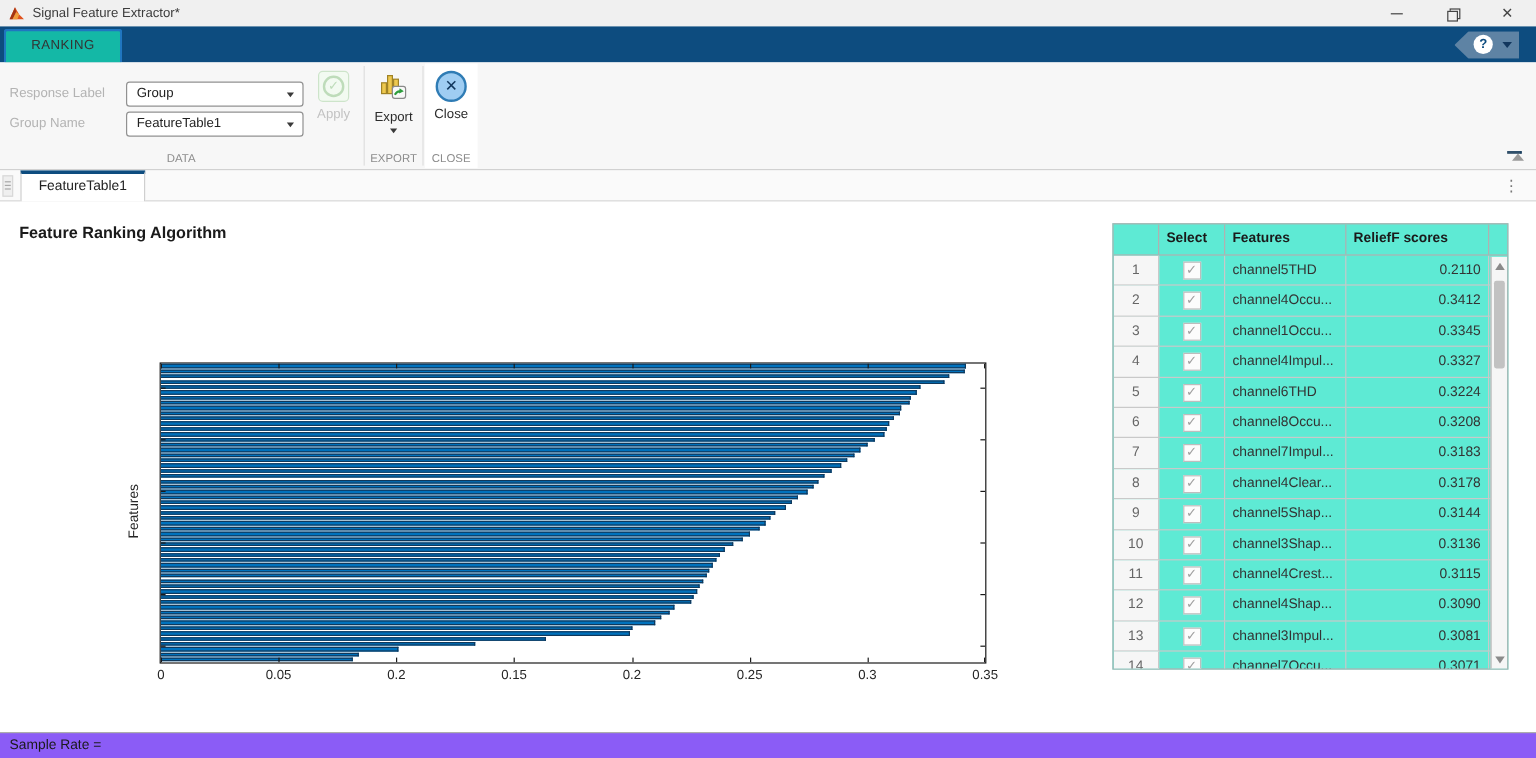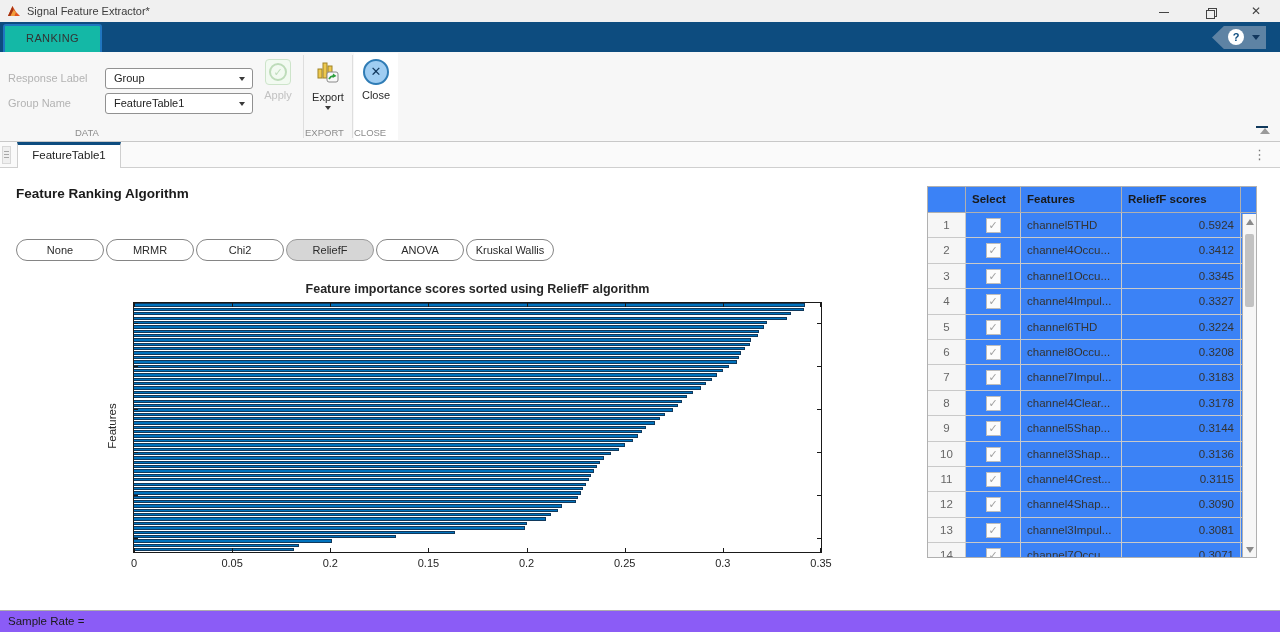--- a/index.html
+++ b/index.html
@@ -24,21 +24,21 @@
   .help-circle { position:absolute; left:16px; top:3px; width:16px; height:16px; background:#fff; border-radius:50%; text-align:center; line-height:16px; font-weight:bold; color:#0d4c7f; font-size:11px; }
   .caret { width:0; height:0; border-left:4px solid transparent; border-right:4px solid transparent; border-top:5px solid #12375e; }
   .help-caret { position:absolute; right:6px; top:9px; }
 
   
   .toolbar { position:absolute; left:0; top:52px; width:1280px; height:90px; background:#f7f7f7; border-bottom:1px solid #c8c8c8; }
   .tb-label { position:absolute; left:8px; height:21px; line-height:21px; color:#b3b3b3; }
   .dropdown { position:absolute; left:105px; width:148px; height:21px; background:#fff; border:1px solid #919191; border-radius:3px; line-height:19px; padding-left:8px; color:#222; }
   .dd-caret { position:absolute; right:7px; top:8px; border-top-color:#3a3a3a; border-left-width:3.5px; border-right-width:3.5px; border-top-width:4px; }
   .vsep { position:absolute; top:3px; width:1px; height:83px; background:#dedede; }
-  .tb-group-label { position:absolute; bottom:3px; font-size:9.5px; color:#8c8c8c; }
+  .tb-group-label { position:absolute; bottom:3px; font-size:9.5px; color:#8c8c8c; text-align:center; }
   .tb-btn { position:absolute; top:1px; height:87px; text-align:center; }
   .tb-btn .blabel { margin-top:4px; font-size:11px; color:#2b2b2b; }
   .tb-btn.disabled .blabel { color:#c2c2c2; }
   .apply-icon { margin:6px auto 0; width:26px; height:26px; border:1px solid #cde4ca; border-radius:4px; background:#f2faf1; position:relative; }
   .apply-icon .circ { position:absolute; left:3px; top:3px; width:18px; height:18px; border:2px solid #bedcba; border-radius:50%; color:#bedcba; font-size:11px; line-height:14px; text-align:center; }
   .export-icon { margin:6px auto 0; width:26px; height:26px; position:relative; }
   .close-icon { margin:6px auto 0; width:26px; height:26px; border:2px solid #2f7cb5; border-radius:50%; background:#9fcdf2; color:#10365c; font-size:13px; line-height:22px; text-align:center; }
   .export-caret { margin:3px auto 0; border-left-width:3.5px; border-right-width:3.5px; border-top-width:4px; border-top-color:#3a3a3a; }
   .collapse-btn { position:absolute; right:6px; bottom:2px; width:18px; height:13px; }
   .collapse-btn .bar { margin:0 auto; width:12px; height:2px; background:#9a9a9a; }
@@ -63,21 +63,21 @@
   .bar { position:absolute; left:0; background:#0072BD; border:1px solid #10395c; border-left:none; }
   .xtick { position:absolute; width:1px; height:4px; background:#1a1a1a; }
   .tick-bottom { bottom:0; } .tick-top { top:0; }
   .ytick { position:absolute; width:4px; height:1px; background:#1a1a1a; }
   .xtick-labels { position:absolute; left:133px; top:389px; width:689px; height:14px; }
   .xtick-label { position:absolute; transform:translateX(-50%); color:#262626; font-size:11px; }
   .xlabel { position:absolute; left:133px; top:407px; width:689px; text-align:center; color:#262626; font-size:11.5px; }
   .ylabel { position:absolute; left:62px; top:252px; width:100px; text-align:center; color:#262626; font-size:11.5px; transform:rotate(-90deg); transform-origin:center; }
 
   
-  .rtable { position:absolute; left:927px; top:18px; width:330px; height:372px; border:1px solid #b0b0b0; background:#3b82f6; overflow:hidden; }
+  .rtable { position:absolute; left:927px; top:18px; width:330px; height:372px; border:1px solid #b0b0b0; background:#5eead4; overflow:hidden; }
   .thead { display:flex; height:26px; border-bottom:1px solid #b0b0b0; font-weight:bold; color:#1a1a1a; font-size:11.5px; }
   .thead .tcell { line-height:25px; border-right:1px solid #b0b0b0; padding-left:6px; }
   .tbody { position:relative; height:345px; overflow:hidden; }
   .trow { display:flex; height:25.4px; }
   .tcell { overflow:hidden; white-space:nowrap; }
   .c-rank { width:38px; text-align:center; padding-left:0 !important; }
   .c-select { width:55px; text-align:center; padding-left:0 !important; }
   .c-feat { width:101px; }
   .c-score { width:119px; text-align:right; }
   .c-scroll { width:14px; border-right:none !important; }
@@ -176,23 +176,21 @@
       <i></i>
       <i></i>
     </div>
   <div class="doc-tab">FeatureTable1</div>
   <div class="kebab">⋮</div>
 </div>
 
 <div class="content">
   <div class="heading">Feature Ranking Algorithm</div>
 
-  <div class="algo-row" id="algo-row"><div class="algo-btn">None</div><div class="algo-btn">MRMR</div><div class="algo-btn">Chi2</div><div class="algo-btn selected">ReliefF</div><div class="algo-btn">ANOVA</div><div class="algo-btn">Kruskal Wallis</div></div>
-
-  <div class="chart-title">Feature importance scores sorted using ReliefF algorithm</div>
+
   <div class="plot" id="plot-area">
       <div class="bar" style="top: 0.4px; height: 3.36842px; width: 670.708px; background: rgb(0, 114, 189); border-color: rgb(16, 57, 92);"></div>
       <div class="bar" style="top: 4.76842px; height: 3.36842px; width: 669.727px; background: rgb(0, 114, 189); border-color: rgb(16, 57, 92);"></div>
       <div class="bar" style="top: 9.13684px; height: 3.36842px; width: 656.576px; background: rgb(0, 114, 189); border-color: rgb(16, 57, 92);"></div>
       <div class="bar" style="top: 13.5053px; height: 3.36842px; width: 653.043px; background: rgb(0, 114, 189); border-color: rgb(16, 57, 92);"></div>
       <div class="bar" style="top: 17.8737px; height: 3.36842px; width: 632.825px; background: rgb(0, 114, 189); border-color: rgb(16, 57, 92);"></div>
       <div class="bar" style="top: 22.2421px; height: 3.36842px; width: 629.685px; background: rgb(0, 114, 189); border-color: rgb(16, 57, 92);"></div>
       <div class="bar" style="top: 26.6105px; height: 3.36842px; width: 624.777px; background: rgb(0, 114, 189); border-color: rgb(16, 57, 92);"></div>
       <div class="bar" style="top: 30.9789px; height: 3.36842px; width: 623.796px; background: rgb(0, 114, 189); border-color: rgb(16, 57, 92);"></div>
       <div class="bar" style="top: 35.3474px; height: 3.36842px; width: 617.122px; background: rgb(0, 114, 189); border-color: rgb(16, 57, 92);"></div>
@@ -291,21 +289,21 @@
       <div class="tcell c-select" style="padding-left:6px !important; text-align:left;">Select</div>
       <div class="tcell c-feat">Features</div>
       <div class="tcell c-score" style="text-align:left; padding-left:6px;">ReliefF scores</div>
       <div class="tcell c-scroll"></div>
     </div>
     <div class="tbody" id="table-rows">
         <div class="trow">
           <div class="tcell c-rank">1</div>
           <div class="tcell c-select"><div class="cbx">✓</div></div>
           <div class="tcell c-feat">channel5THD</div>
-          <div class="tcell c-score">0.5924</div>
+          <div class="tcell c-score">0.2110</div>
           <div class="tcell c-scroll"></div>
         </div>
         <div class="trow">
           <div class="tcell c-rank">2</div>
           <div class="tcell c-select"><div class="cbx">✓</div></div>
           <div class="tcell c-feat">channel4Occu...</div>
           <div class="tcell c-score">0.3412</div>
           <div class="tcell c-scroll"></div>
         </div>
         <div class="trow">

